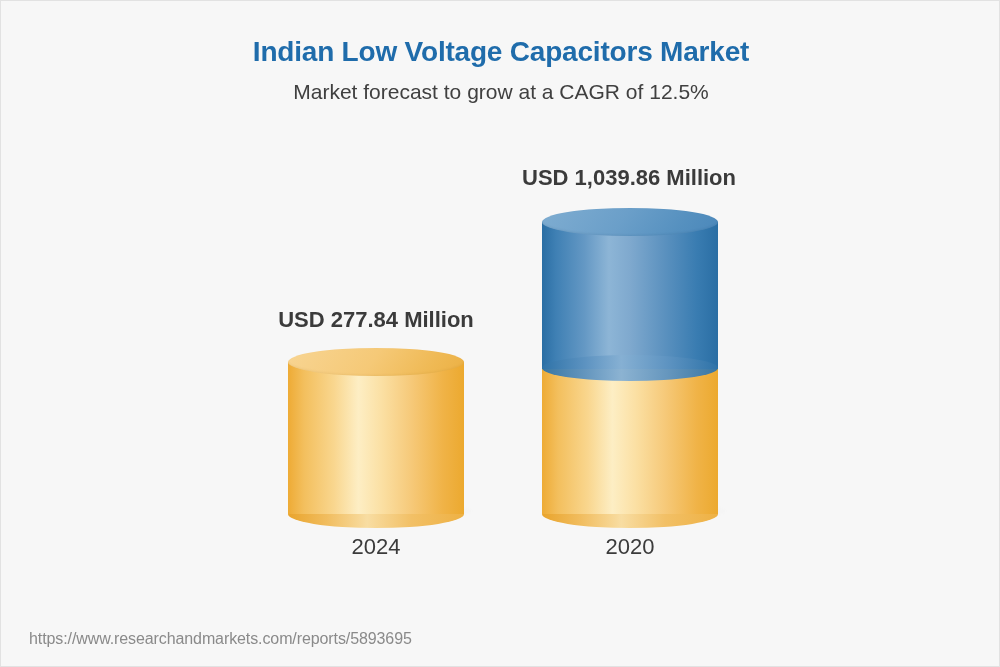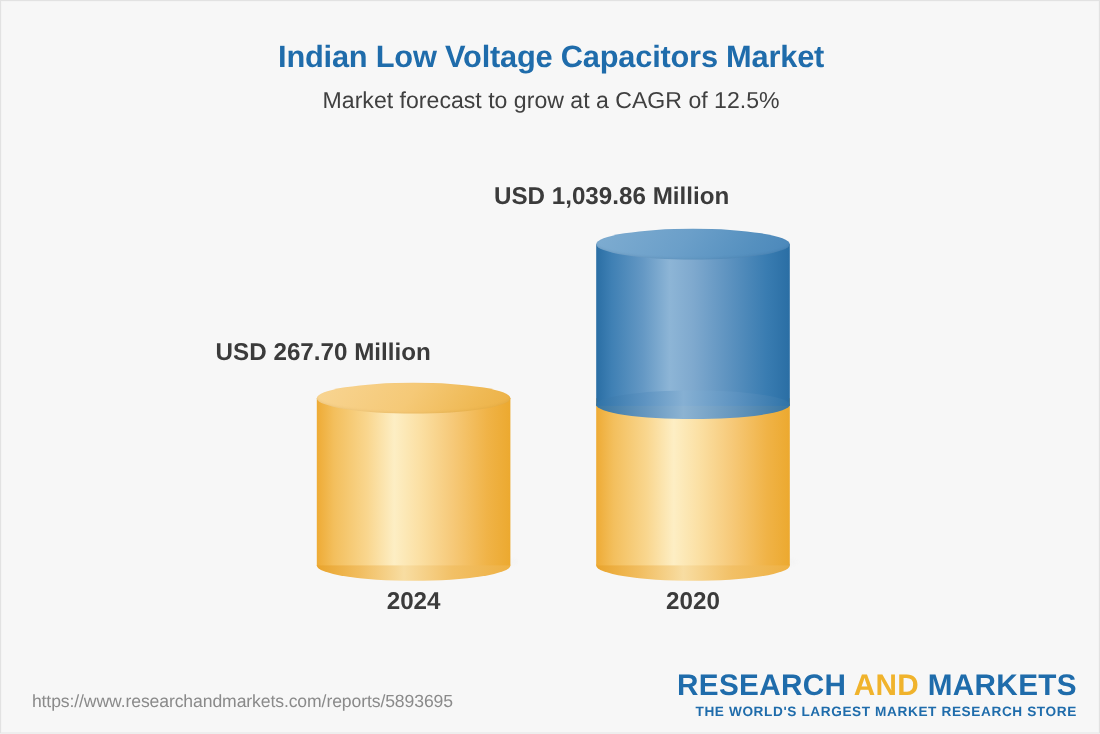--- a/index.html
+++ b/index.html
@@ -125,31 +125,32 @@
     height: 20px;
     border-radius: 50%;
     background: radial-gradient(ellipse at center, rgba(120,120,120,0.20) 0%, rgba(150,150,150,0.06) 55%, rgba(255,255,255,0) 75%);
     filter: blur(1px);
   }
 
   
   .value-label {
     position: absolute;
     width: 360px;
+    text-align: center;
     font-size: 22px;
     font-weight: bold;
     color: #3b3b3b;
     white-space: nowrap;
   }
   .cat-label {
     position: absolute;
     width: 240px;
     text-align: center;
     font-size: 22px;
-    font-weight: bold;
+    font-weight: normal;
     color: #3b3b3b;
   }
 
   
   .footer {
     position: absolute;
     left: 0;
     bottom: 0;
     width: 1000px;
     height: 62px;
@@ -196,21 +197,21 @@
 
 <div class="infographic">
 
   <div class="header">
     <h1 class="chart-title">Indian Low Voltage Capacitors Market</h1>
     <p class="chart-subtitle">Market forecast to grow at a CAGR of 12.5%</p>
   </div>
 
   <div class="plot">
 
-    <div class="value-label" style="left:195px; top:306px;">USD 267.70 Million</div>
+    <div class="value-label" style="left:195px; top:306px;">USD 277.84 Million</div>
 
     <div class="cyl-shadow" style="left:295px; top:500px;"></div>
 
     <div class="cylinder" style="left:287px; top:347px;">
 
       <div class="cyl-cap cap-yellow-bottom" style="top:152px;"></div>
 
       <div class="cyl-body body-yellow" style="top:14px; height:152px;"></div>
 
       <div class="cyl-cap cap-yellow" style="top:0px;"></div>
@@ -234,19 +235,15 @@
 
       <div class="cyl-cap cap-blue" style="top:0px;"></div>
     </div>
 
     <div class="cat-label" style="left:509px; top:533px;">2020</div>
 
   </div>
 
   <div class="footer">
     <div class="source-url">https://www.researchandmarkets.com/reports/5893695</div>
-    <div class="logo">
-      <div class="logo-main"><span class="logo-word">RESEARCH</span> <span class="logo-and">AND</span> <span class="logo-word">MARKETS</span></div>
-      <div class="logo-tagline">THE WORLD'S LARGEST MARKET RESEARCH STORE</div>
-    </div>
   </div>
 
 </div>
 
 </body></html>

